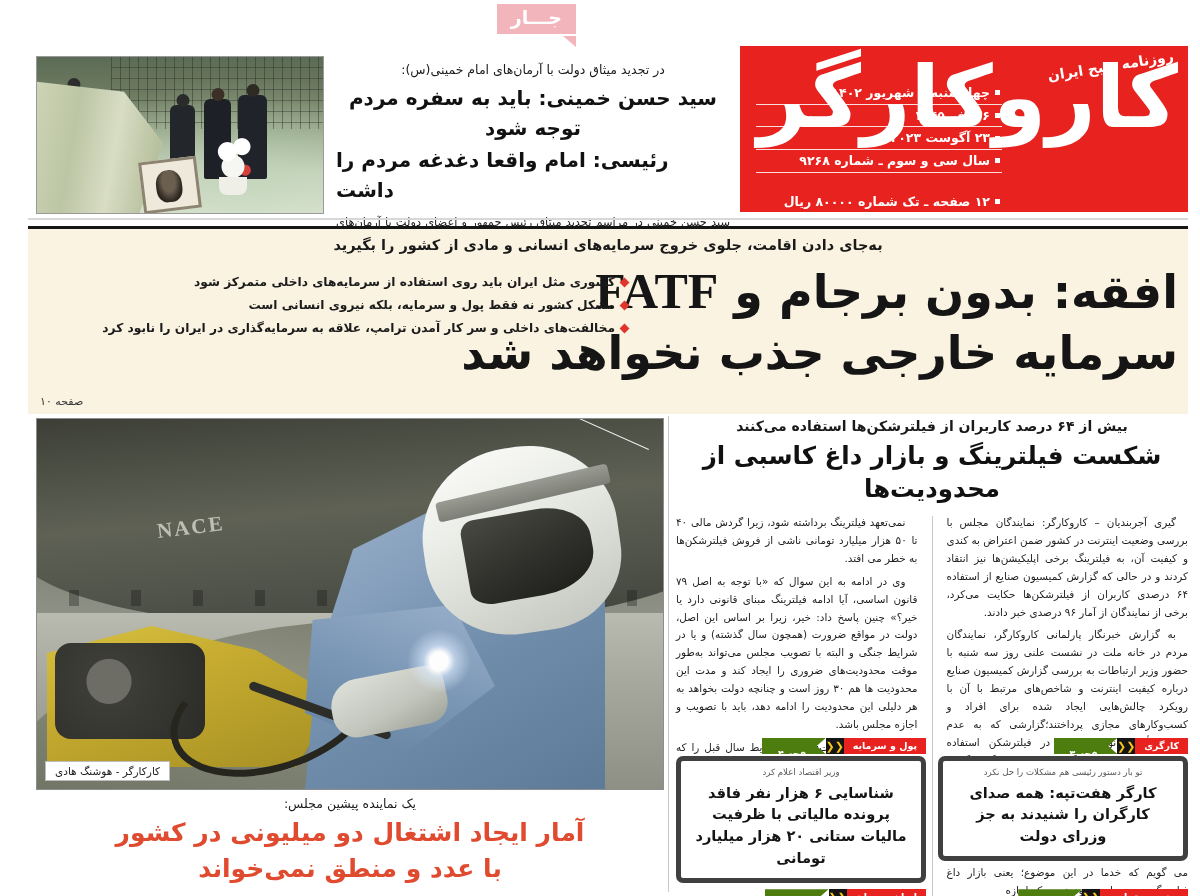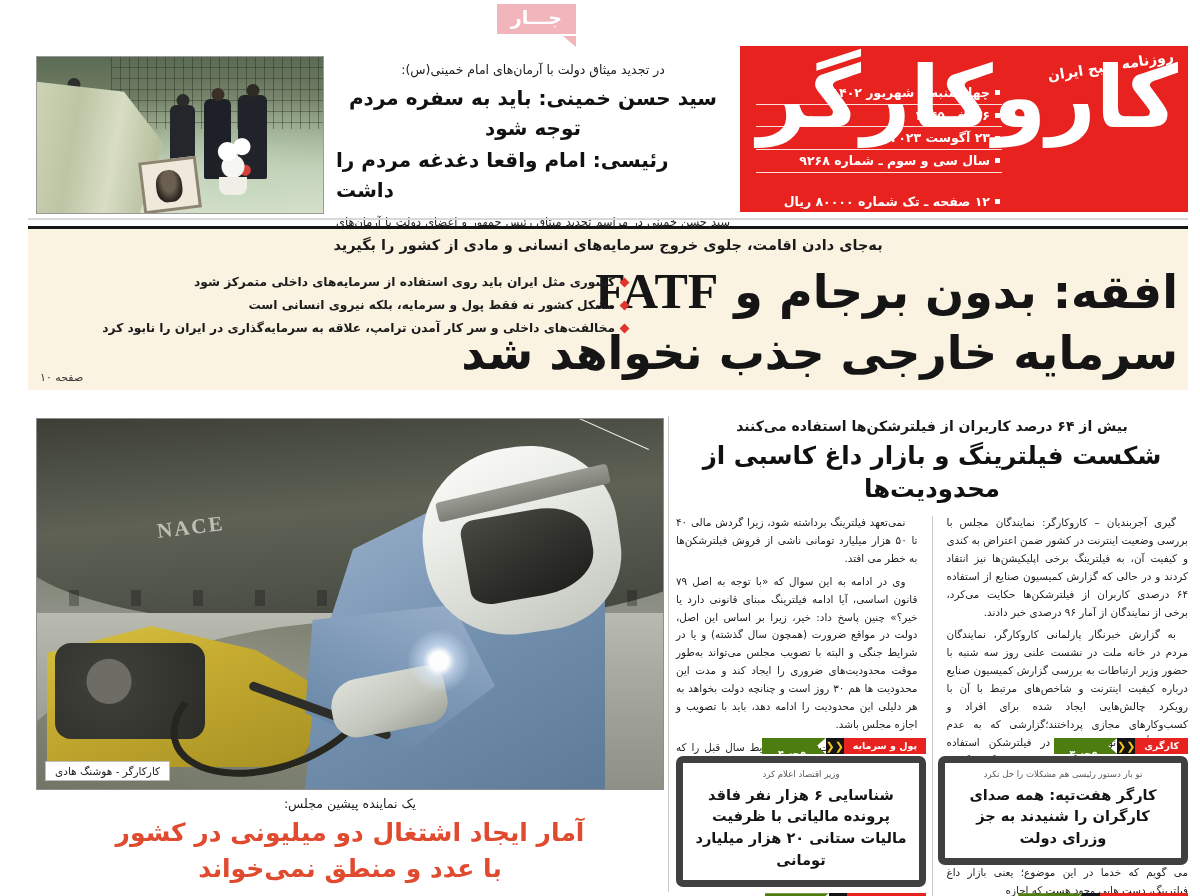--- a/index.html
+++ b/index.html
@@ -137,21 +137,21 @@
   .lead-body {
     margin-top: 8px; font-size: 11.4px; line-height: 1.62; color: #1c1c1c;
     text-align: justify;
   }
   .cont-inline { font-weight: bold; font-size: 11.6px; float: left; }
 
   .hr-under-top { position: absolute; left: 28px; right: 12px; top: 218px; height: 2px; background: #d8d8d8; }
 
   
   .banner {
-    position: absolute; left: 28px; right: 12px; top: 226px; height: 164px;
+    position: absolute; left: 28px; right: 12px; top: 226px; height: 188px;
     background: #faf3e2; border-top: 3px solid #161616;
     overflow: hidden;
   }
   .banner-kicker {
     position: absolute; right: 14px; top: 8px; left: 14px;
     text-align: center; font-size: 14.5px; font-weight: bold; color: #1a1a1a;
   }
   .banner-h1 {
     position: absolute; right: 10px; top: 32px;
     font-size: 46px; font-weight: bold; color: #151515;
@@ -314,21 +314,21 @@
     width: 18px; background: #141414; color: #f5c518;
     display: flex; align-items: center; justify-content: center;
     font-size: 11px; line-height: 1;
   }
   .tag-page {
     background: #4d7c0f; color: #fff; padding: 16px 10px 0 16px;
     display: flex; align-items: center; line-height: 1;
     clip-path: polygon(0 0, 100% 0, calc(100% - 9px) 50%, 100% 100%, 0 100%);
   }
   .teaser-box {
-    border: 7px solid #404040; border-radius: 7px;
+    border: 5px solid #404040; border-radius: 7px;
     padding: 6px 10px 9px; background: #fff; min-height: 68px;
   }
   .t-kicker { font-size: 8.6px; color: #555; text-align: center; margin-bottom: 3px; line-height: 1.35; }
   .t-title {
     font-size: 14.6px; font-weight: bold; color: #151515;
     text-align: center; line-height: 1.5; letter-spacing: -.2px;
   }
 
   
   .emp { position: absolute; left: 36px; top: 796px; width: 628px; text-align: center; }

